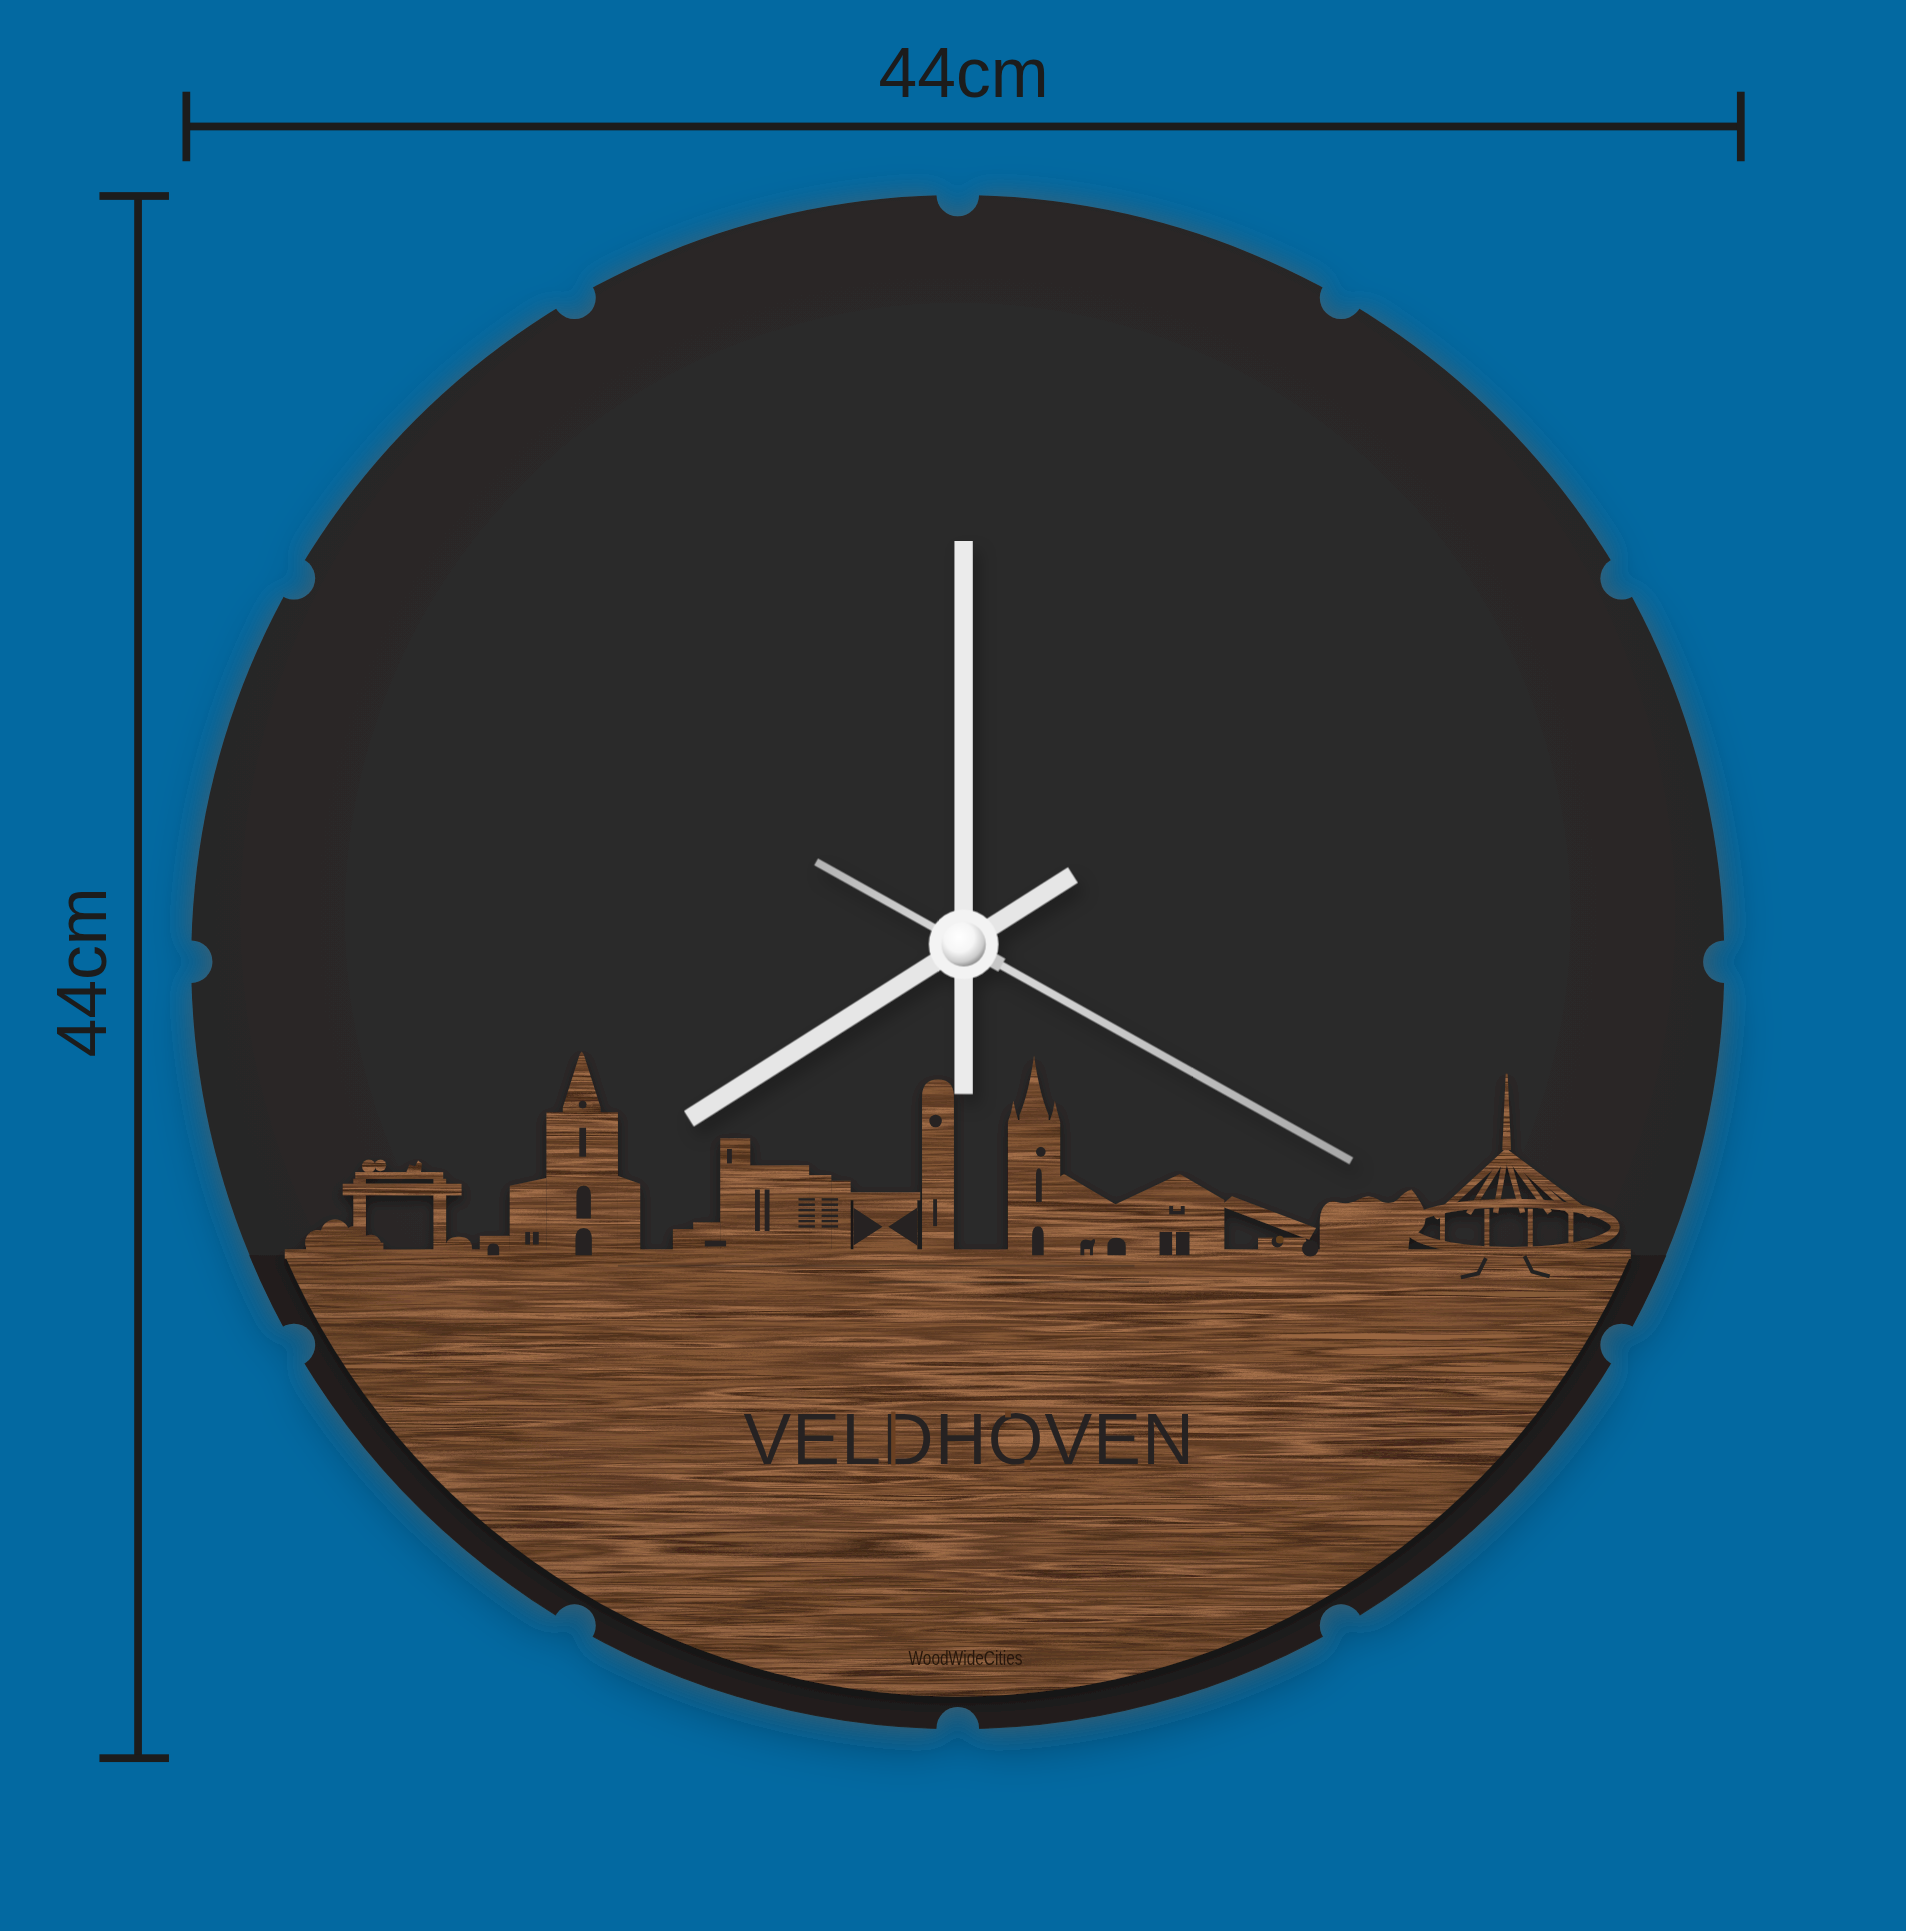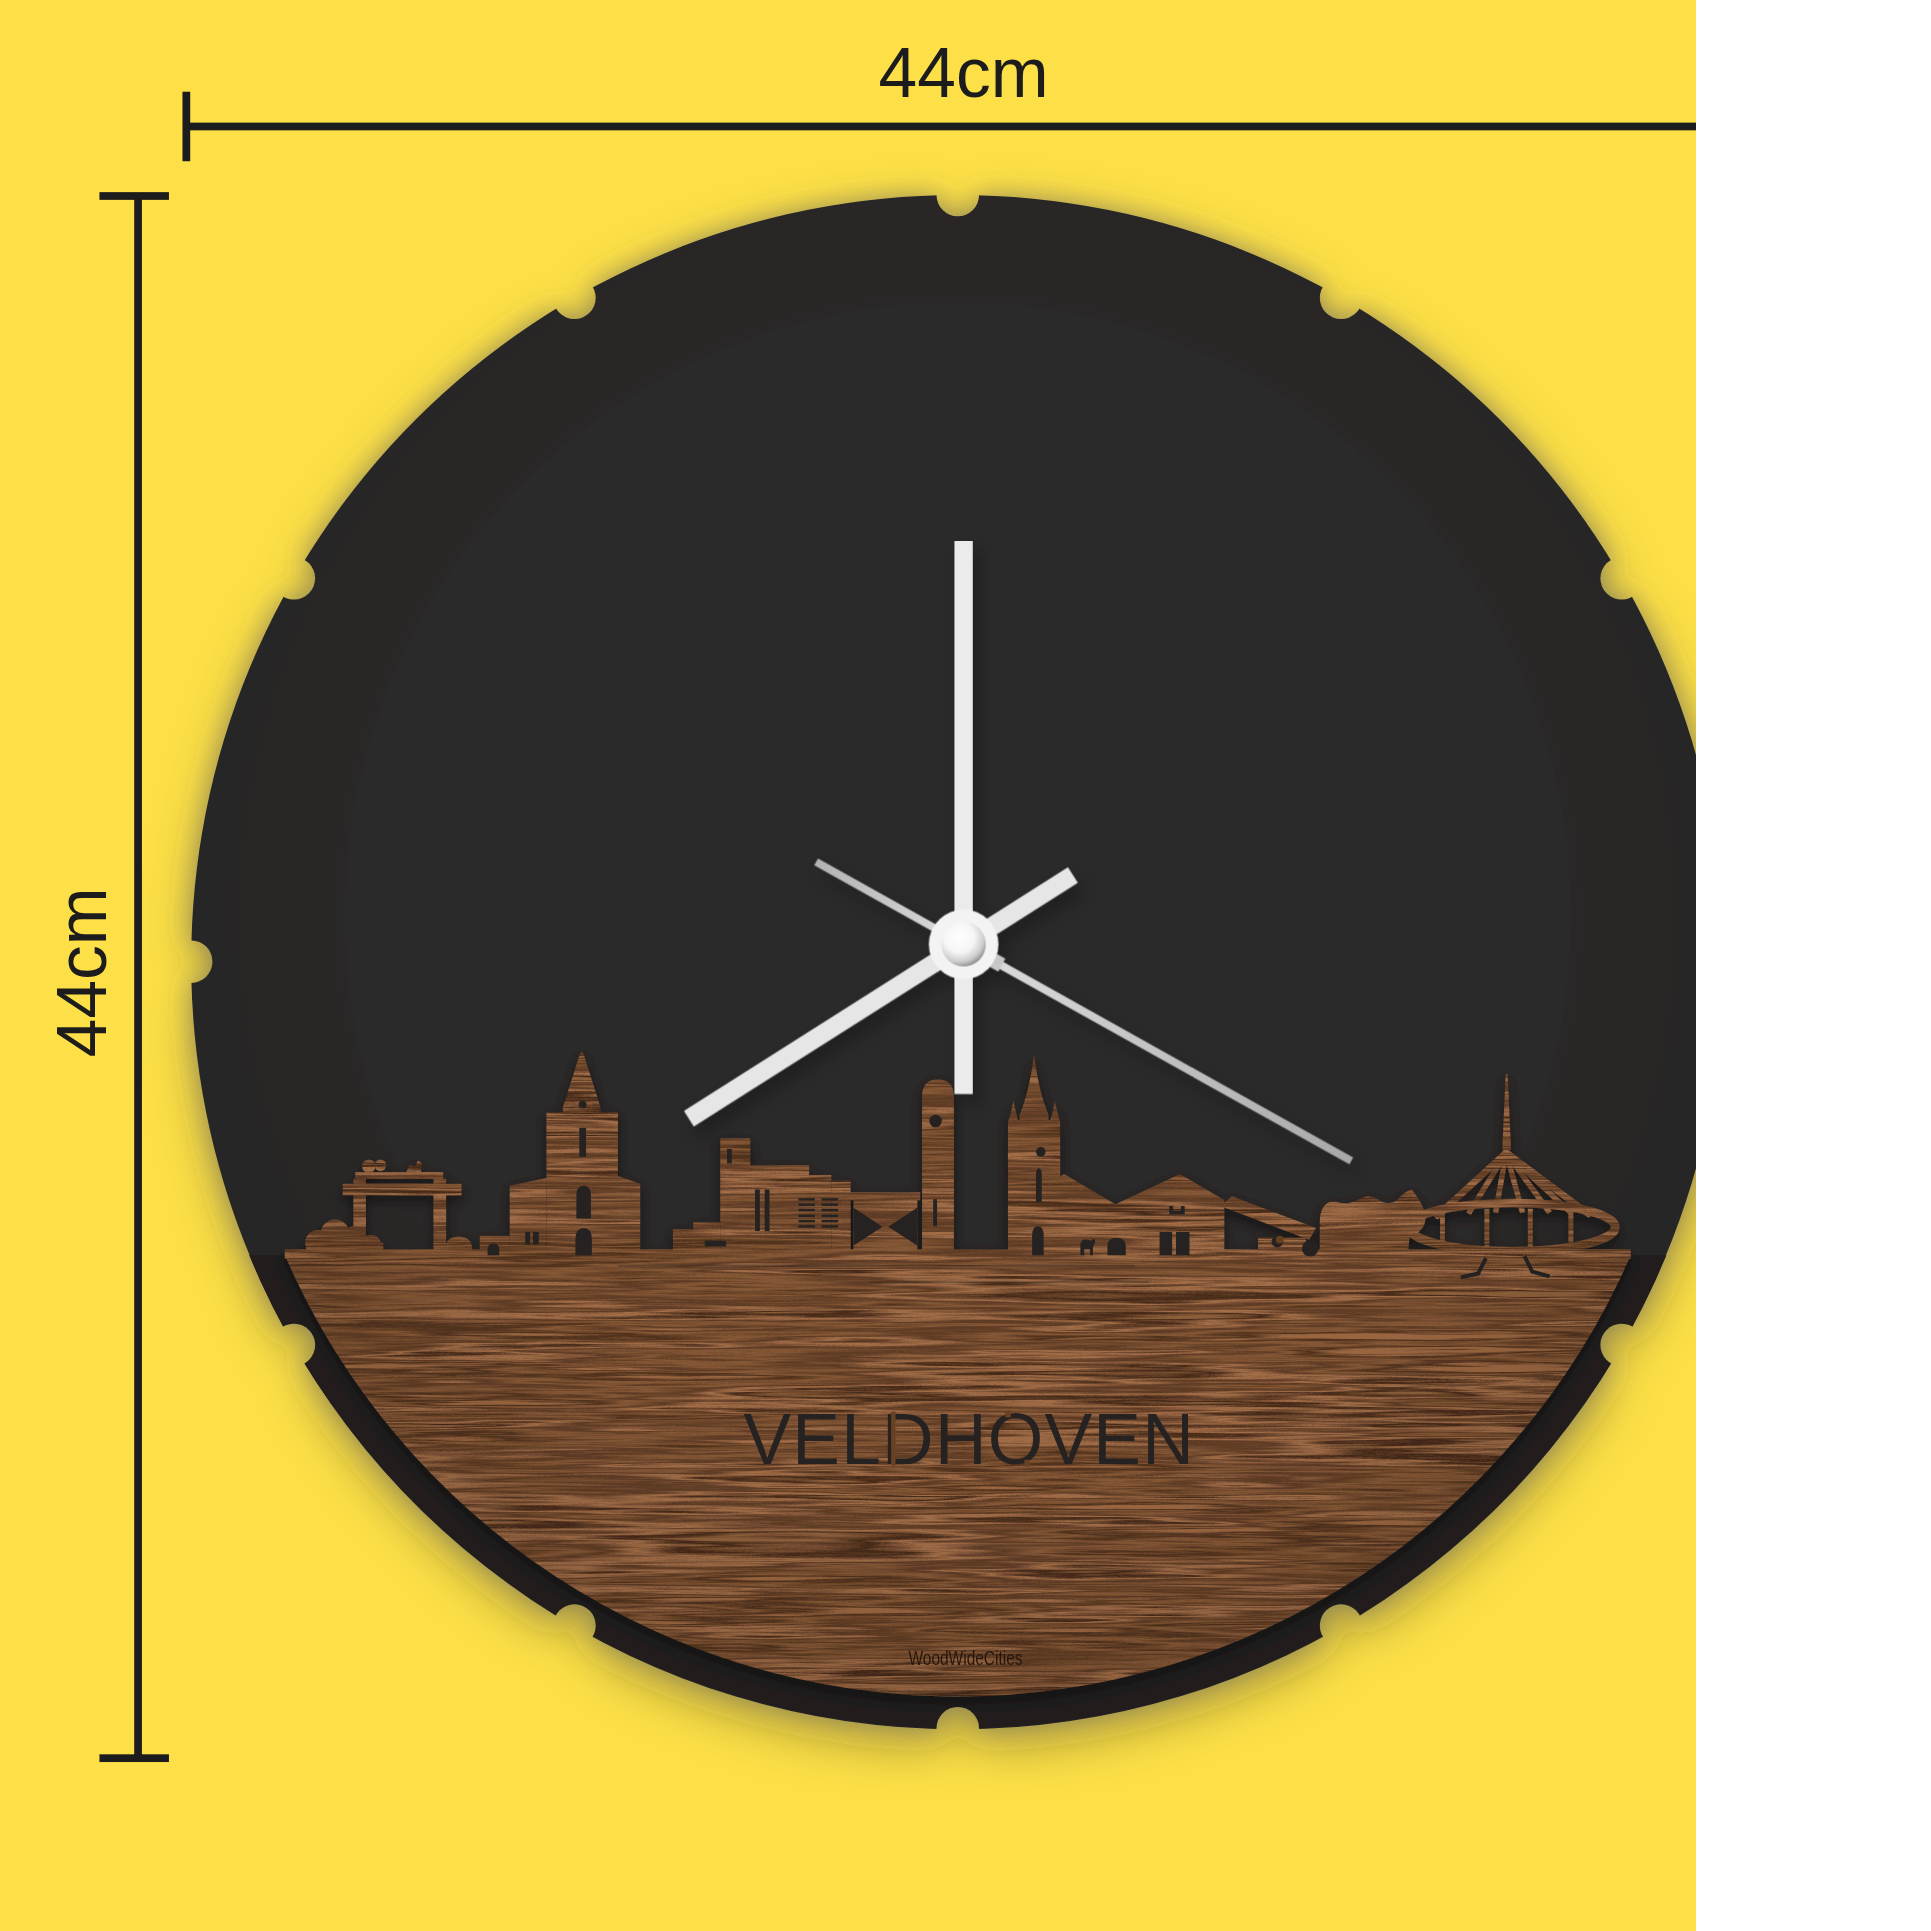--- a/index.html
+++ b/index.html
@@ -1,16 +1,16 @@
 <!DOCTYPE html>
 <html><head>
 <meta charset="utf-8">
 <style>
   html,body{margin:0;padding:0;background:#ffffff;}
-  .page{position:relative;width:1696px;height:1931px;background:#fde047;overflow:hidden;
+  .page{position:relative;width:1906px;height:1931px;background:#0369a1;overflow:hidden;
         font-family:"Liberation Sans", sans-serif;}
   svg{position:absolute;left:0;top:0;}
 </style>
 </head>
 <body>
 <div class="page">
 <svg width="1931" height="1931" viewBox="0 0 2000 2000">
 <defs>
   <filter id="woodf" color-interpolation-filters="sRGB" x="-3%" y="-3%" width="106%" height="106%">
     <feTurbulence type="fractalNoise" baseFrequency="0.003 0.095" numOctaves="4" seed="7" result="n1"></feTurbulence>

